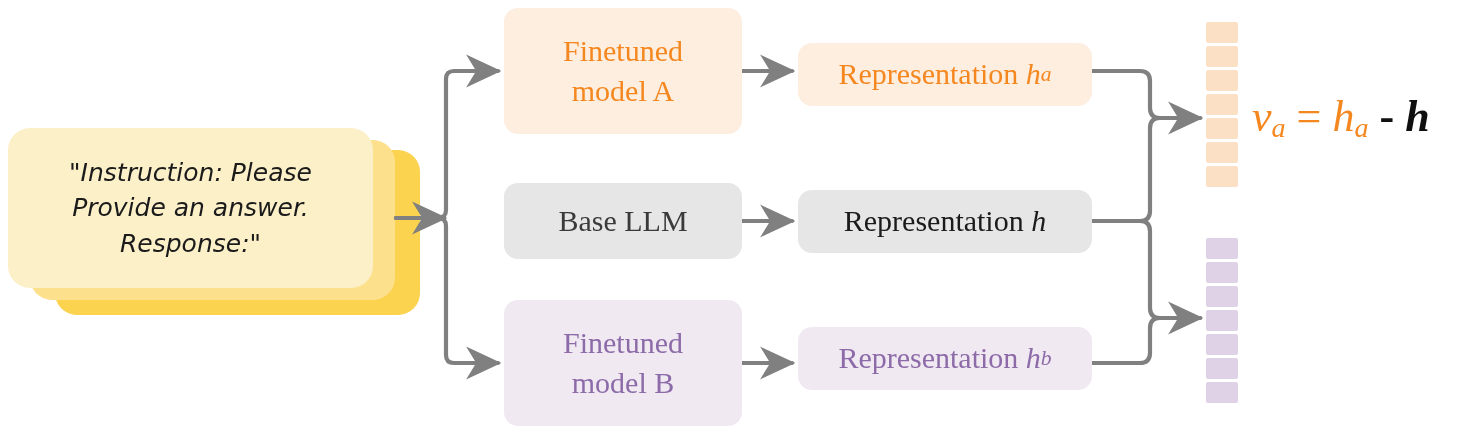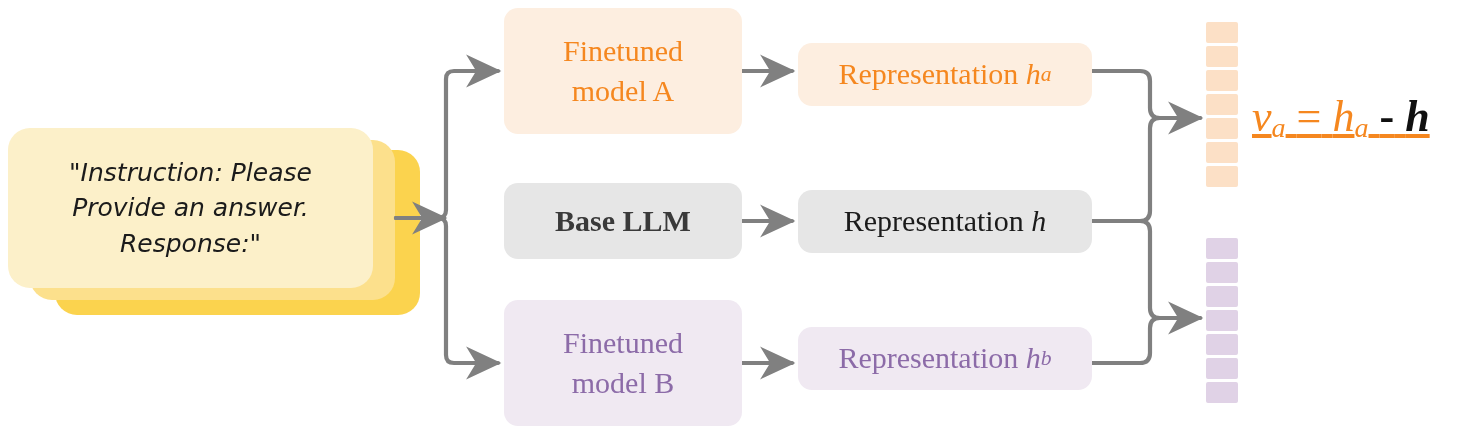--- a/index.html
+++ b/index.html
@@ -74,21 +74,20 @@
     left: 504px; top: 8px; width: 238px; height: 126px;
     background: #FDEEE0;
     color: #F5871F;
     font-size: 30px;
   }
   .box-base {
     left: 504px; top: 183px; width: 238px; height: 76px;
     background: #E6E6E6;
     color: #3A3A3A;
     font-size: 30px;
-    font-weight: bold;
   }
   .box-model-b {
     left: 504px; top: 300px; width: 238px; height: 126px;
     background: #F0E9F2;
     color: #8C6BA8;
     font-size: 30px;
   }
   .box-rep-a {
     left: 798px; top: 43px; width: 294px; height: 63px;
     background: #FDEEE0;
@@ -139,21 +138,20 @@
   .cell-a { background: #FCE0C6; }
   .cell-b { background: #E0D2E6; }
 
   
   .eq {
     position: absolute;
     font-size: 44px;
     font-style: italic;
     white-space: nowrap;
     line-height: 1;
-    text-decoration: underline;
   }
   .eq-a { left: 1252px; top: 95px; color: #F5871F; }
   .eq-b { left: 1252px; top: 297px; color: #9B7BB5; }
   .eq .blk { color: #101010; font-weight: bold; }
   .eq .sub { font-size: 0.64em; vertical-align: -0.2em; }
   .eq .op { font-style: normal; }
 </style>
 </head>
 <body>
 

